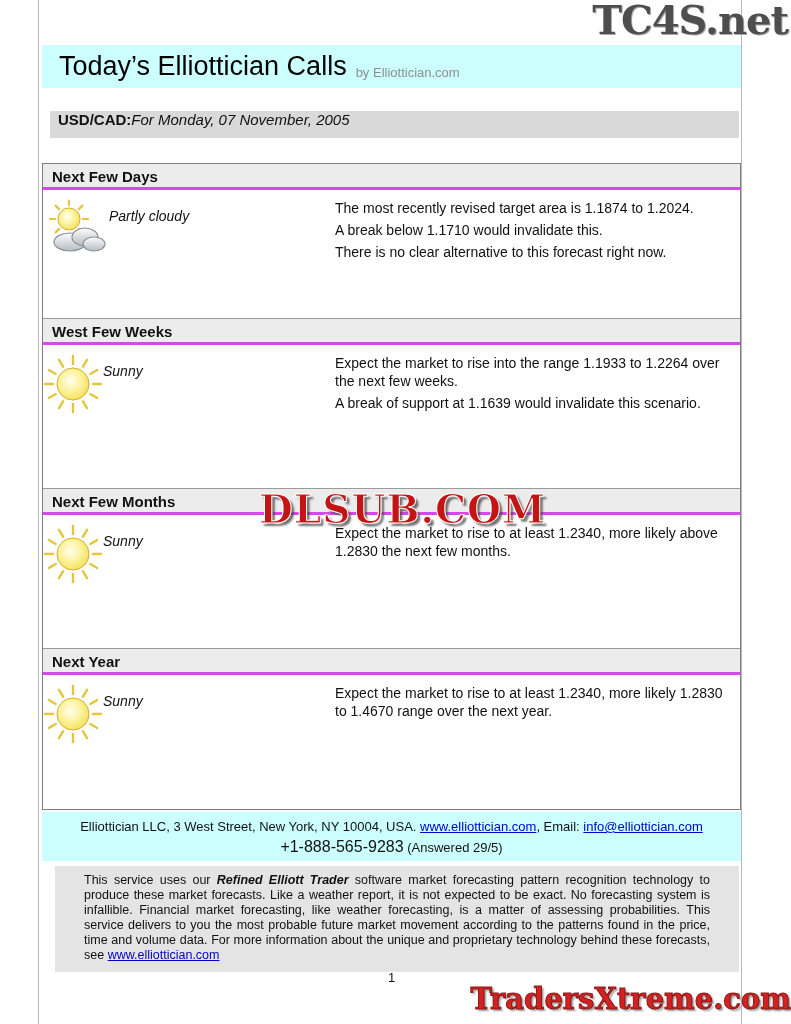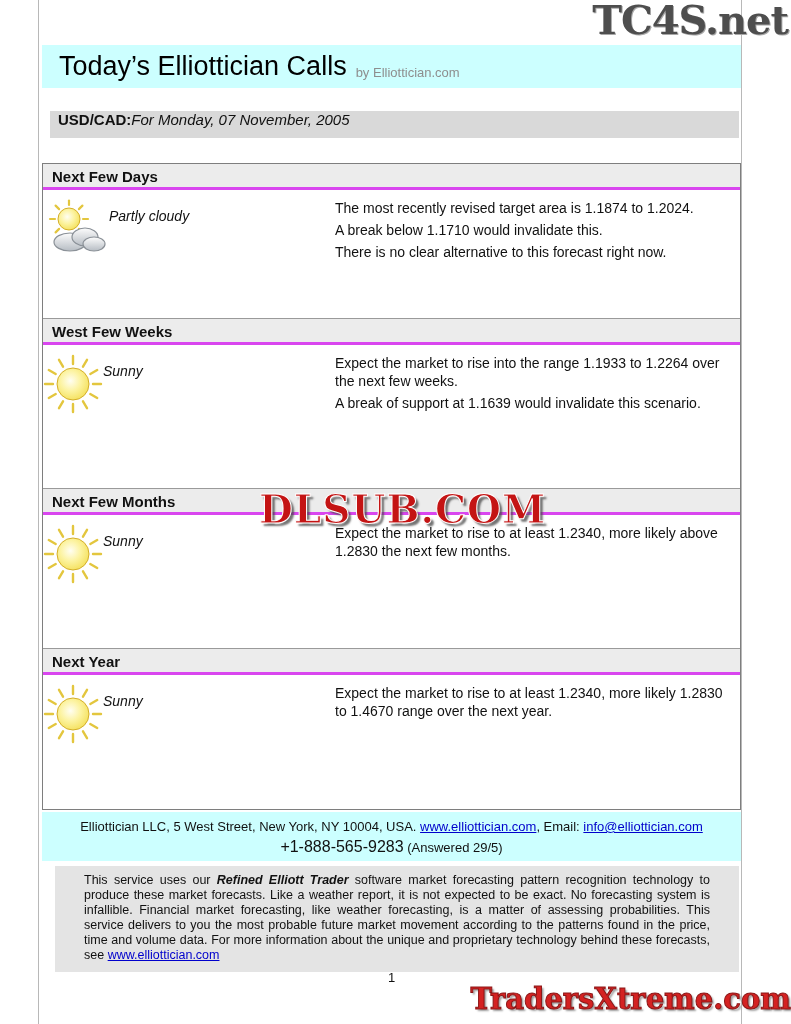--- a/index.html
+++ b/index.html
@@ -213,21 +213,21 @@
       </div>
     </div>
   </div>
 
 </div>
 
 <div class="dlsub">DLSUB.COM</div>
 
 <div class="contact">
   <div class="address-line">
-    <span>Elliottician LLC, 5 West Street, New York, NY 10004, USA. </span><a href="#">www.elliottician.com</a><span>, Email: </span><a href="#">info@elliottician.com</a>
+    <span>Elliottician LLC, 3 West Street, New York, NY 10004, USA. </span><a href="#">www.elliottician.com</a><span>, Email: </span><a href="#">info@elliottician.com</a>
   </div>
   <div class="phone-line">
     <span class="phone">+1-888-565-9283</span>
     <span class="phone-note">(Answered 29/5)</span>
   </div>
 </div>
 
 <div class="disclaimer">
   <span>This service uses our </span><span class="ret">Refined Elliott Trader</span><span> software market forecasting pattern recognition technology to produce these market forecasts. Like a weather report, it is not expected to be exact. No forecasting system is infallible. Financial market forecasting, like weather forecasting, is a matter of assessing probabilities. This service delivers to you the most probable future market movement according to the patterns found in the price, time and volume data. For more information about the unique and proprietary technology behind these forecasts, see </span><a href="#">www.elliottician.com</a>
 </div>

